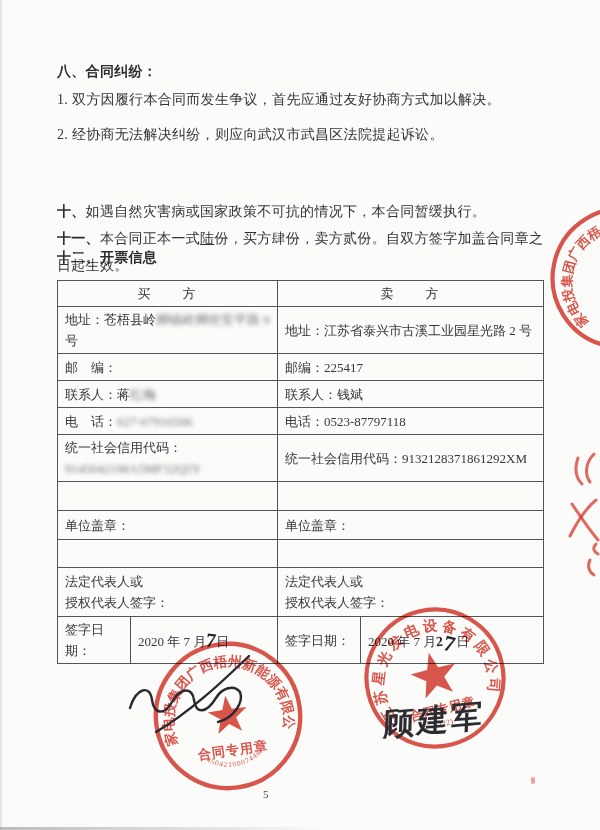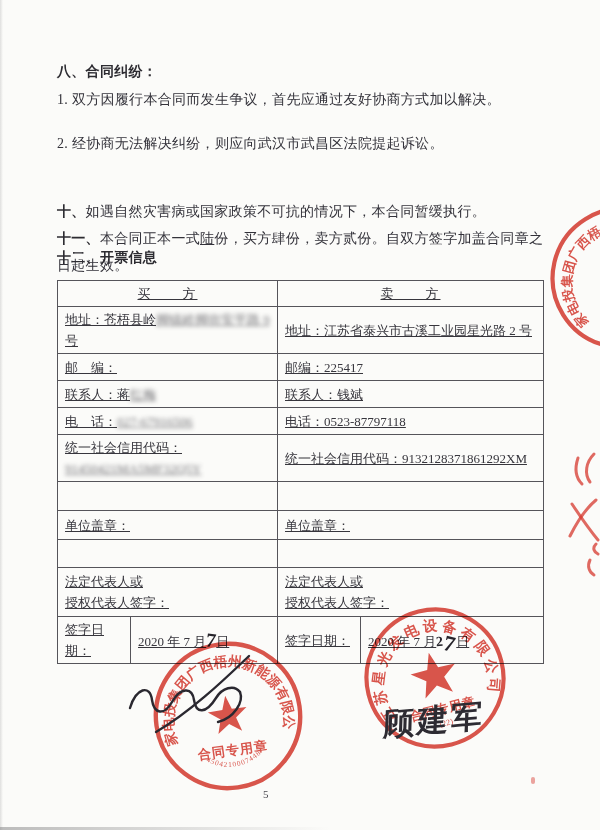--- a/index.html
+++ b/index.html
@@ -15,21 +15,21 @@
   .clause b{font-weight:bold;color:#2c2b31;}
   .u{text-decoration:underline;}
   
   #invoice-table{
     position:absolute;left:57px;top:280px;width:486px;
     border-collapse:collapse;table-layout:fixed;
     font-size:13px;color:#37363d;
   }
   #invoice-table td,#invoice-table th{
     border:1px solid #55545a;padding:2px 7px;vertical-align:middle;
-    font-weight:normal;text-align:left;line-height:21px;overflow:hidden;text-decoration:underline;
+    font-weight:normal;text-align:left;line-height:21px;overflow:hidden;
   }
   #invoice-table th{text-align:center;letter-spacing:2px;}
   .bold{font-weight:bold;}
   .redact{filter:blur(2px);opacity:.7;}
   .block{display:block;}
   
   .hand{display:inline-block;font-size:20px;font-weight:600;color:#26242b;transform:rotate(8deg) translateY(1px);}
   .hand-small{display:inline-block;font-size:14px;font-weight:600;color:#26242b;transform:rotate(-4deg);}
   .hand-big{display:inline-block;font-size:22px;font-weight:600;color:#26242b;transform:translateY(5px) rotate(14deg);margin:0 1px;}
   #seller-signature{
@@ -57,21 +57,21 @@
     background:linear-gradient(to right,rgba(140,140,142,.25),rgba(140,140,142,0));}
   #stray-dot{position:absolute;left:531px;top:777px;width:4px;height:7px;background:#d6382e;opacity:.45;border-radius:2px;}
 </style>
 </head>
 <body>
 
 <div id="page">
 
   <p class="clause" style="top:58px"><b>八、</b><b>合同纠纷：</b></p>
   <p class="clause" style="top:86px">1. 双方因履行本合同而发生争议，首先应通过友好协商方式加以解决。</p>
-  <p class="clause" style="top:130px">2. 经协商无法解决纠纷，则应向武汉市武昌区法院提起诉讼。</p>
+  <p class="clause" style="top:121px">2. 经协商无法解决纠纷，则应向武汉市武昌区法院提起诉讼。</p>
 
 
   <p class="clause" style="top:198px"><b>十、</b><span>如遇自然灾害病或国家政策不可抗的情况下，本合同暂缓执行。</span></p>
 
   <p class="clause" style="top:225px"><b>十一、</b><span>本合同正本一式</span><span class="u">陆</span><span>份，买方肆份，卖方贰份。自双方签字加盖合同章之日起生效。</span></p>
 
   <p class="clause" style="top:244px"><b>十二、</b><b>开票信息</b></p>
 
   <table id="invoice-table">
     <colgroup>

